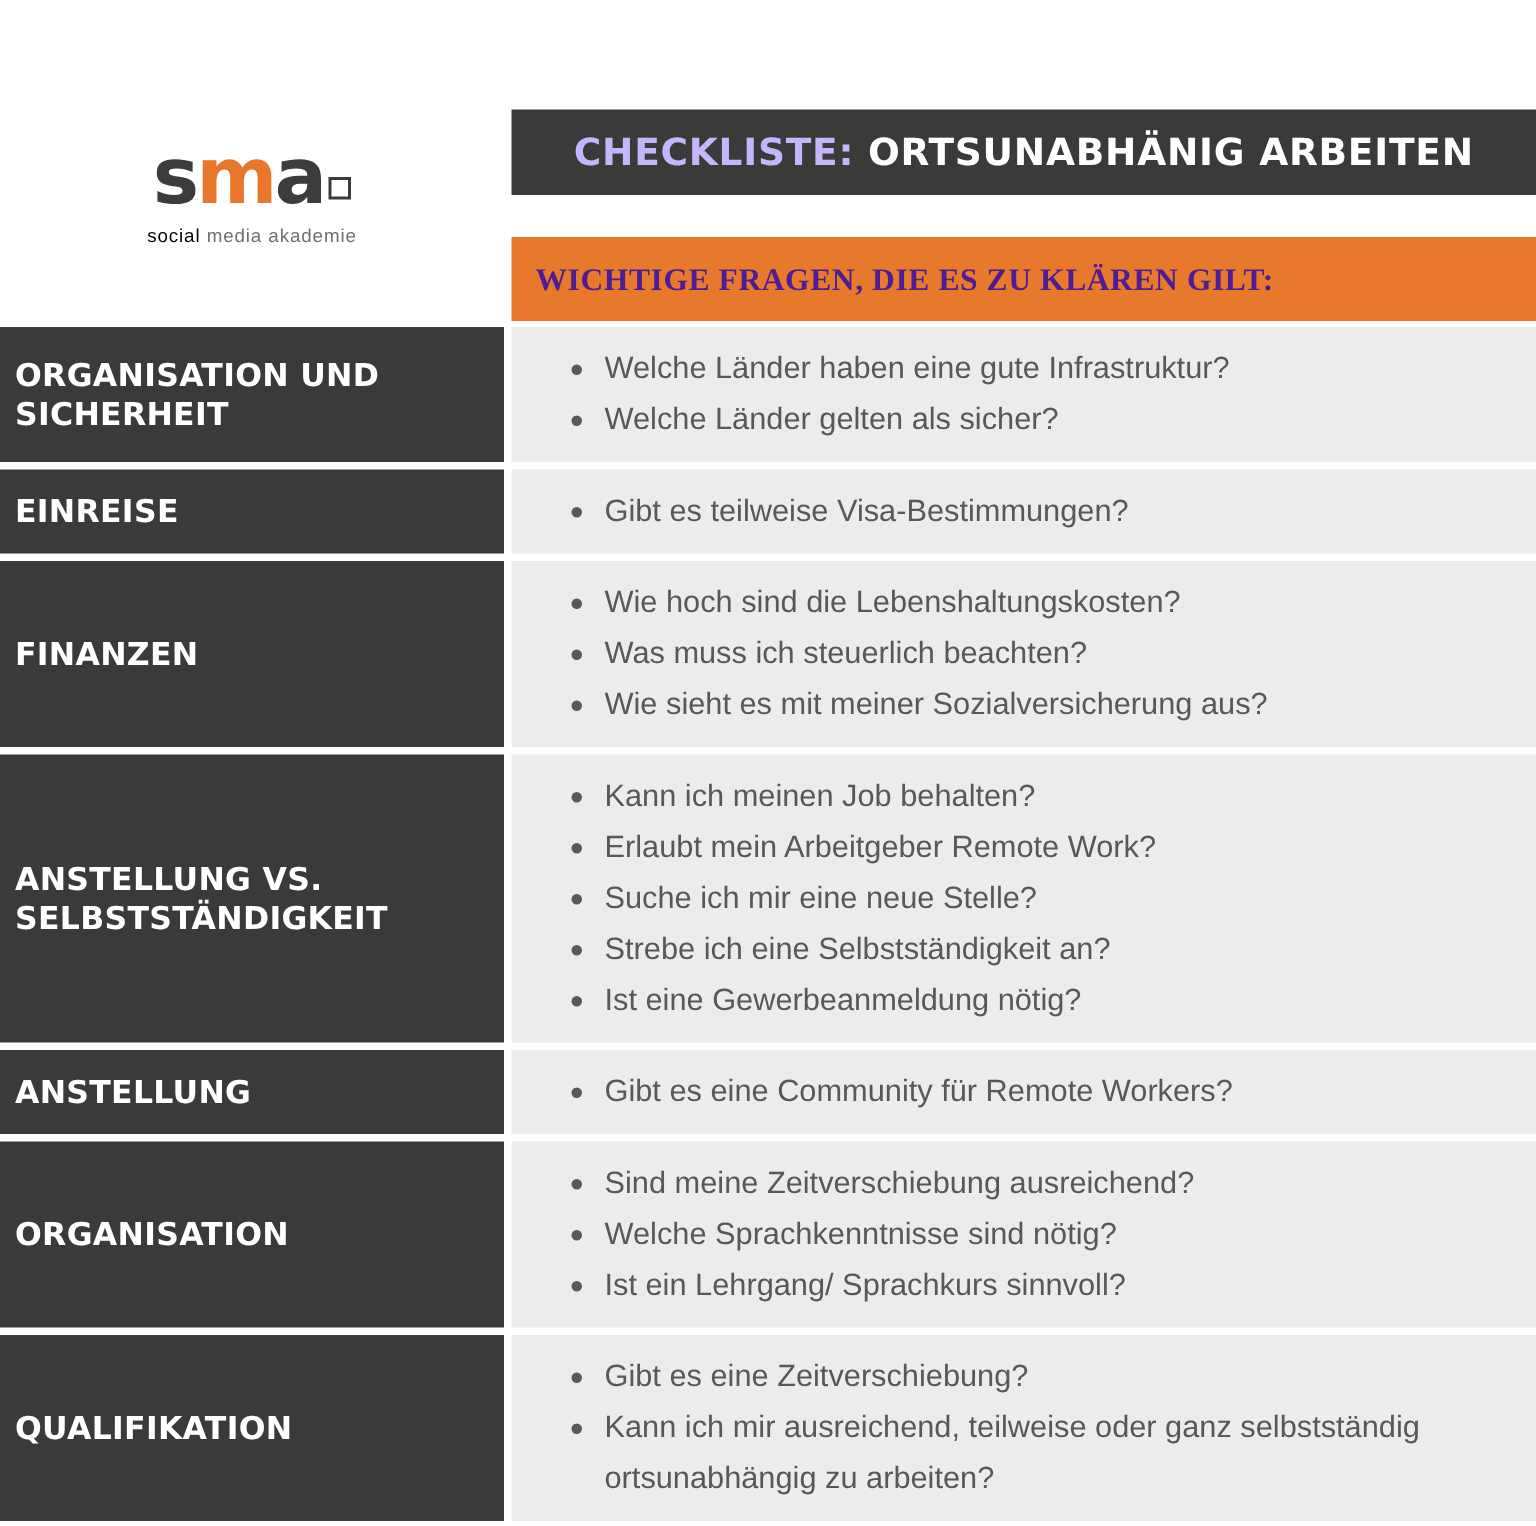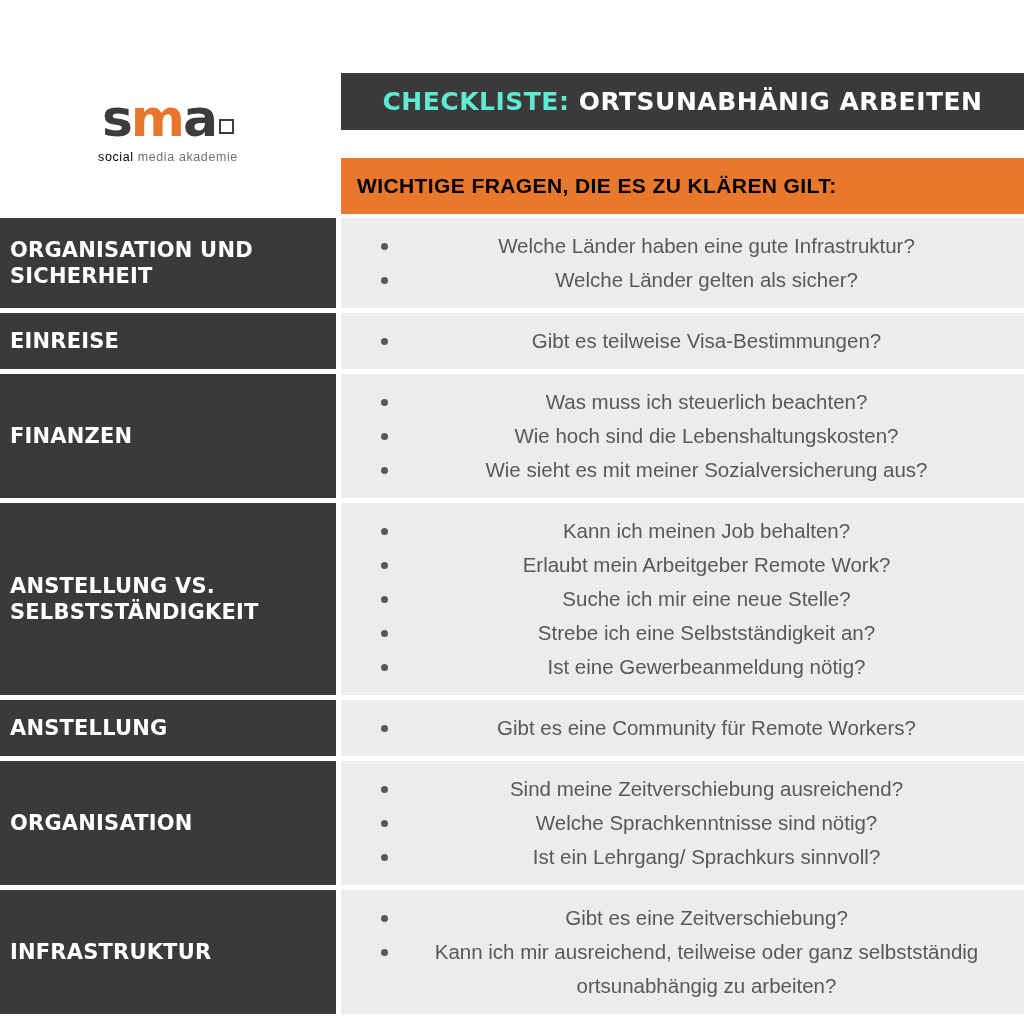--- a/index.html
+++ b/index.html
@@ -78,39 +78,39 @@
   }
   .title-text {
     font-family: "DejaVu Sans", sans-serif;
     font-size: 25px;
     font-weight: bold;
     letter-spacing: 0.5px;
     color: #ffffff;
     white-space: nowrap;
   }
   .title-text .lead {
-    color: #5eead4;
+    color: #c4b5fd;
   }
 
   .subtitle-bar {
     position: absolute;
     left: 341px;
     top: 114px;
     width: 683px;
     height: 56px;
     background: #e8792c;
     display: flex;
     align-items: center;
   }
   .subtitle-text {
-    font-family: Liberation Sans, sans-serif;
+    font-family: Liberation Serif, serif;
     font-size: 21px;
     font-weight: bold;
     letter-spacing: 0.4px;
-    color: #000000;
+    color: #4c1d95;
     padding-left: 16px;
   }
 
   
   .rows {
     position: absolute;
     left: 0;
     top: 174px;
     width: 1024px;
   }
@@ -144,21 +144,20 @@
     box-sizing: border-box;
     padding: 11px 14px 11px 36px;
     display: flex;
     flex-direction: column;
     justify-content: center;
   }
   ul.qlist {
     list-style: none;
     margin: 0;
     padding: 0;
-    text-align: center;
   }
   ul.qlist li {
     position: relative;
     font-family: "Liberation Sans", sans-serif;
     font-size: 20.5px;
     color: #585857;
     line-height: 1.66;
     padding-left: 26px;
   }
   ul.qlist li::before {
@@ -214,22 +213,22 @@
           </ul>
         </div>
       </div>
       <div class="row">
         <div class="row-label">
           <span>FINANZEN</span>
         </div>
         <div class="row-gap"></div>
         <div class="row-body">
           <ul class="qlist">
+            <li>Wie hoch sind die Lebenshaltungskosten?</li>
             <li>Was muss ich steuerlich beachten?</li>
-            <li>Wie hoch sind die Lebenshaltungskosten?</li>
             <li>Wie sieht es mit meiner Sozialversicherung aus?</li>
           </ul>
         </div>
       </div>
       <div class="row">
         <div class="row-label">
           <span>ANSTELLUNG VS. SELBSTSTÄNDIGKEIT</span>
         </div>
         <div class="row-gap"></div>
         <div class="row-body">
@@ -261,21 +260,21 @@
         <div class="row-body">
           <ul class="qlist">
             <li>Sind meine Zeitverschiebung ausreichend?</li>
             <li>Welche Sprachkenntnisse sind nötig?</li>
             <li>Ist ein Lehrgang/ Sprachkurs sinnvoll?</li>
           </ul>
         </div>
       </div>
       <div class="row">
         <div class="row-label">
-          <span>INFRASTRUKTUR</span>
+          <span>QUALIFIKATION</span>
         </div>
         <div class="row-gap"></div>
         <div class="row-body">
           <ul class="qlist">
             <li>Gibt es eine Zeitverschiebung?</li>
             <li>Kann ich mir ausreichend, teilweise oder ganz selbstständig ortsunabhängig zu arbeiten?</li>
           </ul>
         </div>
       </div>
     </div>

